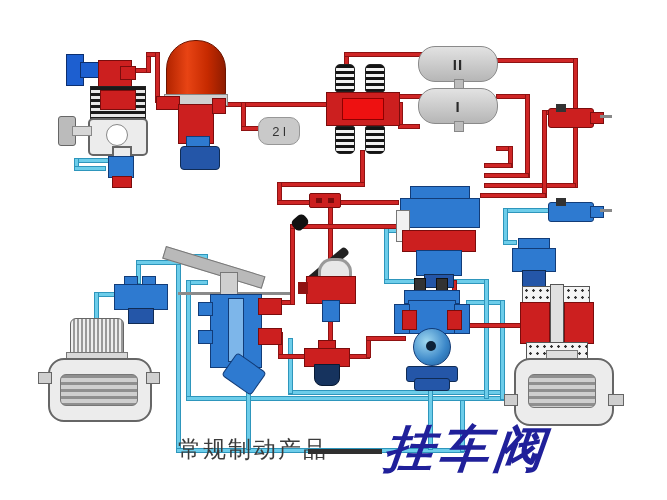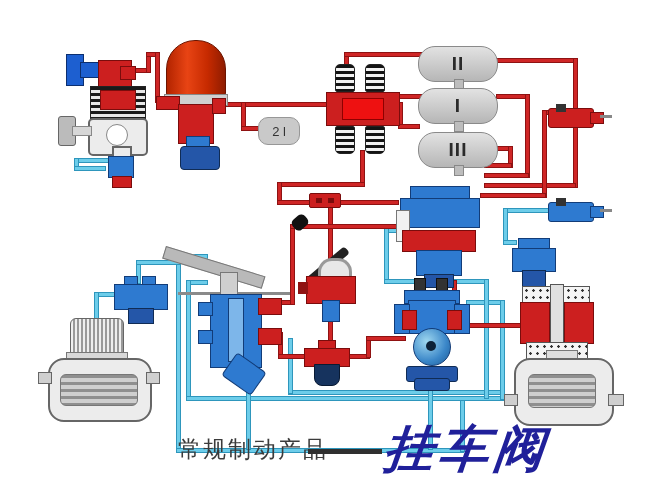--- a/index.html
+++ b/index.html
@@ -13,21 +13,21 @@
   .dkblue{background:#2456a8;border:1px solid #102c55;}
   .redc{background:#cc1f1f;border:1px solid #7a0c0c;}
   .grayc{background:#ececec;border:2px solid #666;}
   .fins{background:repeating-linear-gradient(180deg,#1a1a1a 0 3px,#e8e8e8 3px 6px);border:1px solid #222;}
   .springtex{background:repeating-linear-gradient(90deg,#efefef 0 2px,#9a9a9a 2px 4px);border:1px solid #666;}
   .ribs{background:repeating-linear-gradient(180deg,#8f8f8f 0 3px,#cfcfcf 3px 7px);border:1px solid #777;border-radius:6px;}
   .dots{background-color:#f5f5f5;background-image:radial-gradient(#333 1px,transparent 1.5px);background-size:7px 7px;border:1px solid #555;}
   .tank{position:absolute;z-index:2;width:78px;height:34px;border-radius:17px;
         background:linear-gradient(180deg,#e2e2e2,#b6b6b6);border:1px solid #8a8a8a;
         display:flex;align-items:center;justify-content:center;
-        font-weight:bold;font-size:19px;color:#2a2a2a;letter-spacing:1px;}
+        font-weight:bold;font-size:15px;color:#2a2a2a;letter-spacing:1px;}
   .tank .drain{position:absolute;left:50%;bottom:-9px;width:8px;height:9px;margin-left:-4px;
         background:#bdbdbd;border:1px solid #888;}
   .tower{position:absolute;width:18px;height:26px;
         background:repeating-linear-gradient(180deg,#141414 0 3px,#f2f2f2 3px 6px);
         border:1px solid #222;border-radius:5px 5px 2px 2px;}
   .tower.down{border-radius:2px 2px 5px 5px;}
   .caption-prefix{position:absolute;left:178px;top:434px;z-index:3;
         font-family:"Liberation Serif",serif;font-size:23px;color:#3b3b3b;letter-spacing:2px;}
   .caption-dash{position:absolute;left:308px;top:449px;width:74px;height:5px;background:#2f2f2f;z-index:3;}
   .caption-title{position:absolute;left:384px;top:416px;z-index:3;
@@ -162,24 +162,20 @@
   </div>
 
   <div class="tank" style="left:418px;top:46px;">
     <span>II</span>
     <span class="drain"></span>
   </div>
   <div class="tank" style="left:418px;top:88px;">
     <span>I</span>
     <span class="drain"></span>
   </div>
-  <div class="tank" style="left:418px;top:132px;">
-    <span>III</span>
-    <span class="drain"></span>
-  </div>
 
   <div class="comp" style="left:548px;top:104px;width:60px;height:26px;">
     <div class="redc" style="position:absolute;left:0;top:4px;width:44px;height:18px;border-radius:3px;"></div>
     <div style="position:absolute;left:8px;top:0;width:10px;height:8px;background:#333;"></div>
     <div class="redc" style="position:absolute;left:42px;top:8px;width:12px;height:10px;"></div>
     <div style="position:absolute;left:52px;top:11px;width:12px;height:3px;background:#888;"></div>
   </div>
 
   <div class="comp" style="left:548px;top:198px;width:60px;height:26px;">
     <div class="blue" style="position:absolute;left:0;top:4px;width:44px;height:18px;border-radius:3px;"></div>

